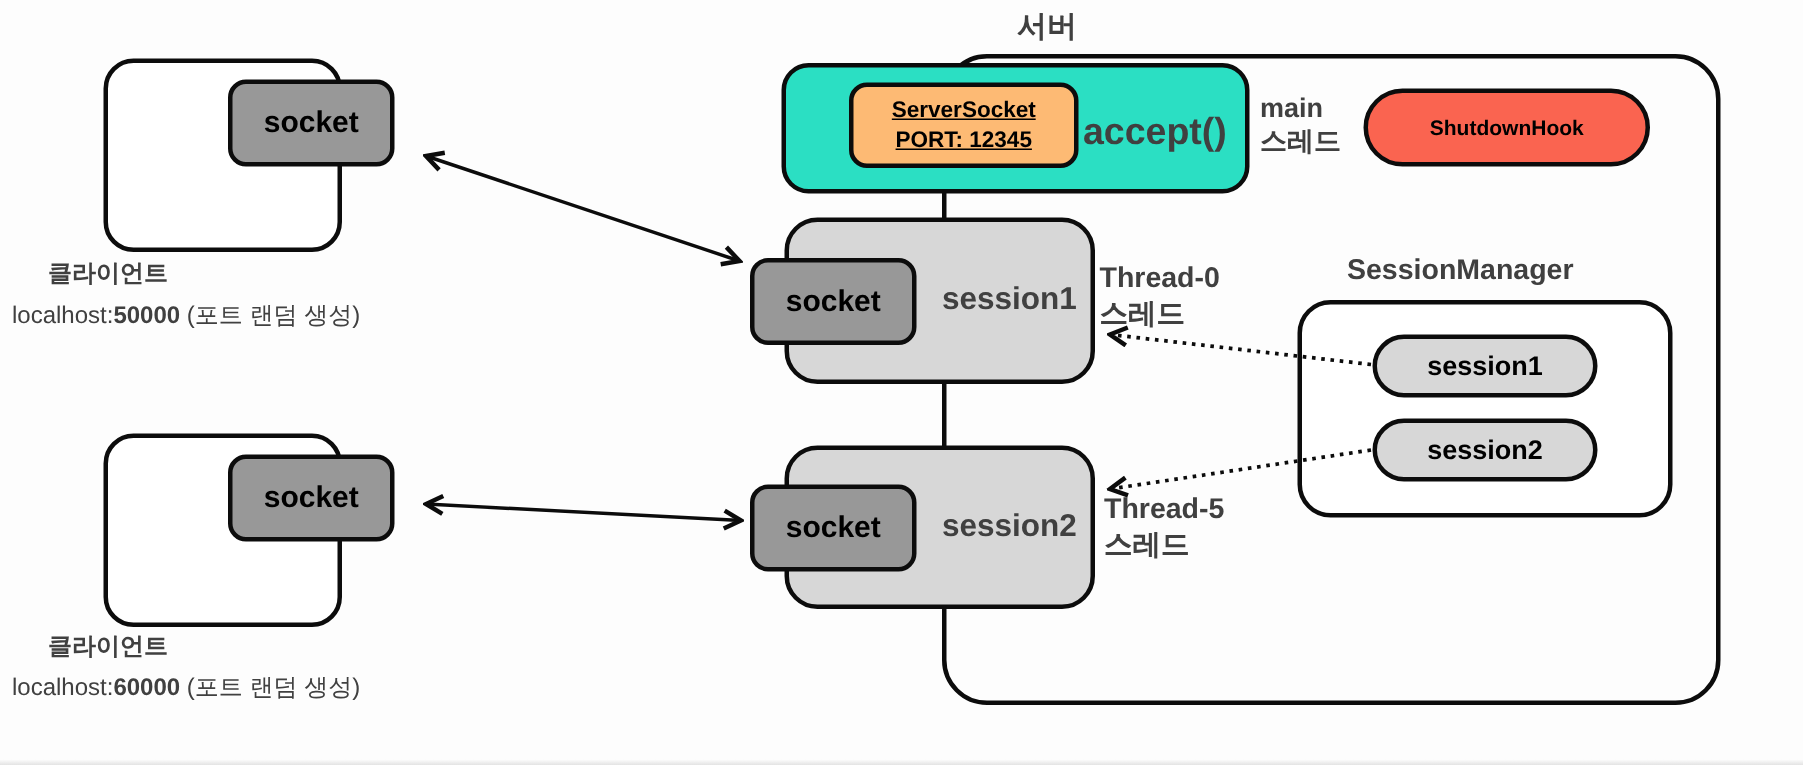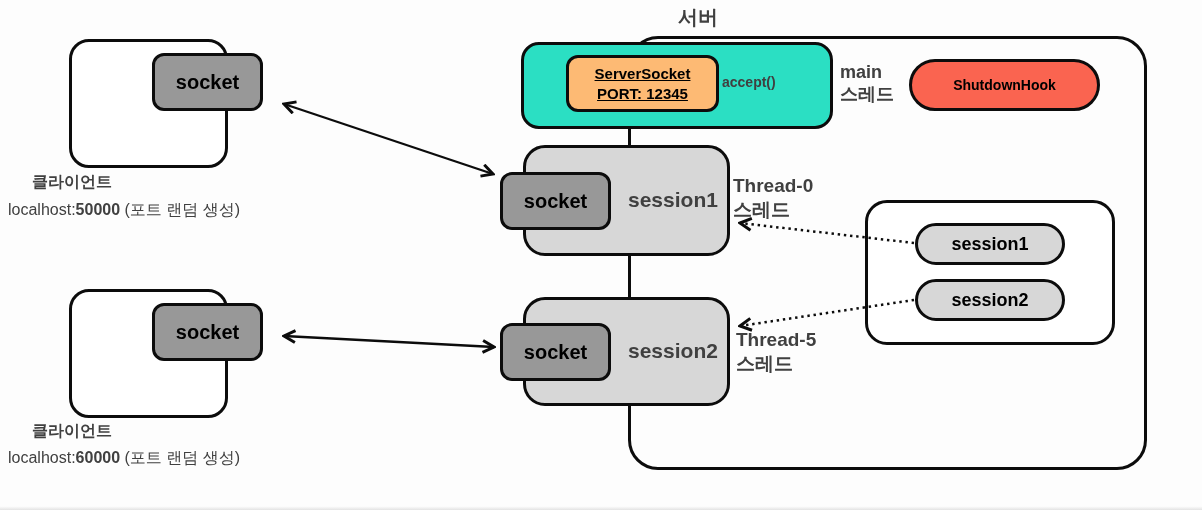--- a/index.html
+++ b/index.html
@@ -19,21 +19,21 @@
   .lbl{position:absolute;text-align:left;color:#404040;}
 
   
   .server-box{left:628px;top:36px;width:519px;height:434px;border-radius:30px;background:transparent;z-index:1;}
   .server-label{left:678px;top:4px;width:110px;font-size:20px;font-weight:bold;z-index:5;}
 
   
   .teal-box{left:521px;top:42px;width:312px;height:87px;border-radius:18px;background:#2bdfc3;z-index:2;}
   .serversocket-box{left:566px;top:55px;width:153px;height:57px;border-radius:12px;background:#fdba74;z-index:3;
     font-size:15px;font-weight:bold;line-height:1.28;text-decoration:underline;}
-  .accept-label{left:722px;top:74px;width:112px;font-size:14px;font-weight:bold;z-index:3;}
+  .accept-label{left:722px;top:74px;width:112px;font-size:25px;font-weight:bold;z-index:3;}
   .main-thread-label{left:840px;top:62px;width:68px;font-size:18px;font-weight:bold;line-height:1.2;z-index:3;}
 
   
   .shutdownhook-pill{left:909px;top:59px;width:191px;height:52px;border-radius:26px;background:#fa6450;z-index:2;
     font-size:14px;font-weight:bold;}
 
   
   .session-box{width:207px;border-radius:22px;background:#d7d7d7;z-index:2;}
   .session1-box{left:523px;top:145px;height:111px;}
   .session2-box{left:523px;top:297px;height:109px;}
@@ -99,20 +99,21 @@
     <span>Thread-0</span><br><span>스레드</span>
   </div>
 
   <div class="box session-box session2-box"></div>
   <div class="lbl session-label session2-label">session2</div>
   <div class="box center socket-box socket-s2">socket</div>
   <div class="lbl thread-label thread1-label">
     <span>Thread-5</span><br><span>스레드</span>
   </div>
 
+  <div class="lbl sm-title">SessionManager</div>
   <div class="box sm-box"></div>
   <div class="box center sm-pill sm-pill-1">session1</div>
   <div class="box center sm-pill sm-pill-2">session2</div>
 
   <div class="box client-box client1-box"></div>
   <div class="box center socket-box socket-c1">socket</div>
   <div class="lbl client-name client1-name">클라이언트</div>
   <div class="lbl client-addr client1-addr">
     <span>localhost:</span><b>50000</b><span> (포트 랜덤 생성)</span>
   </div>

